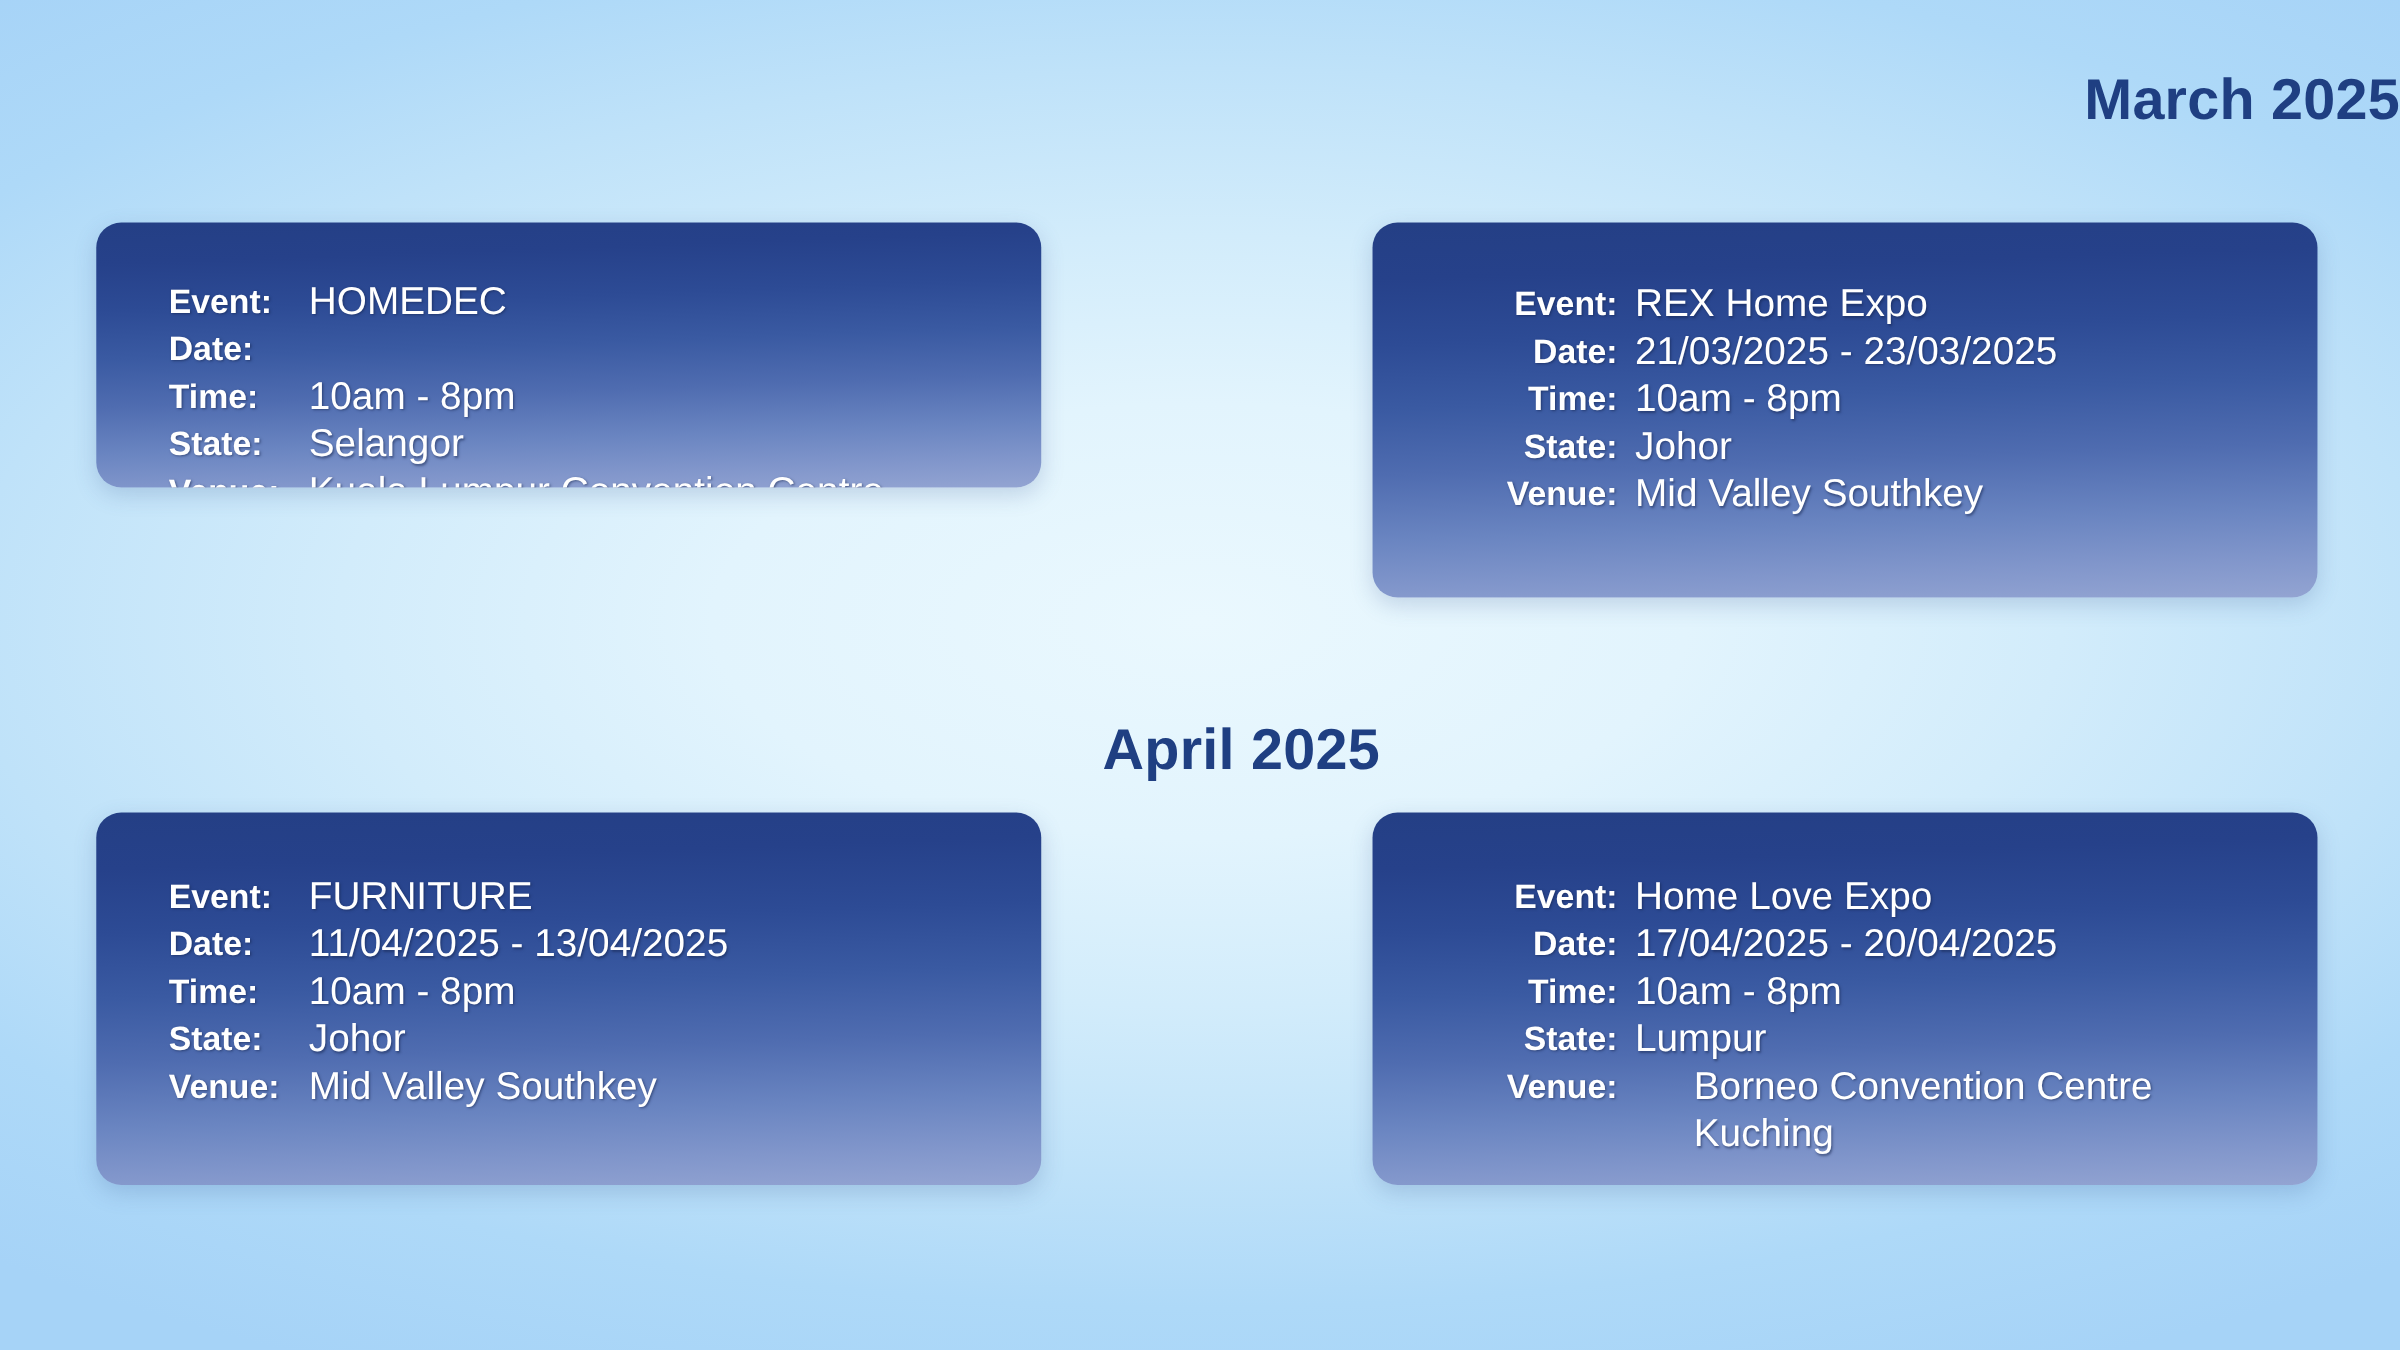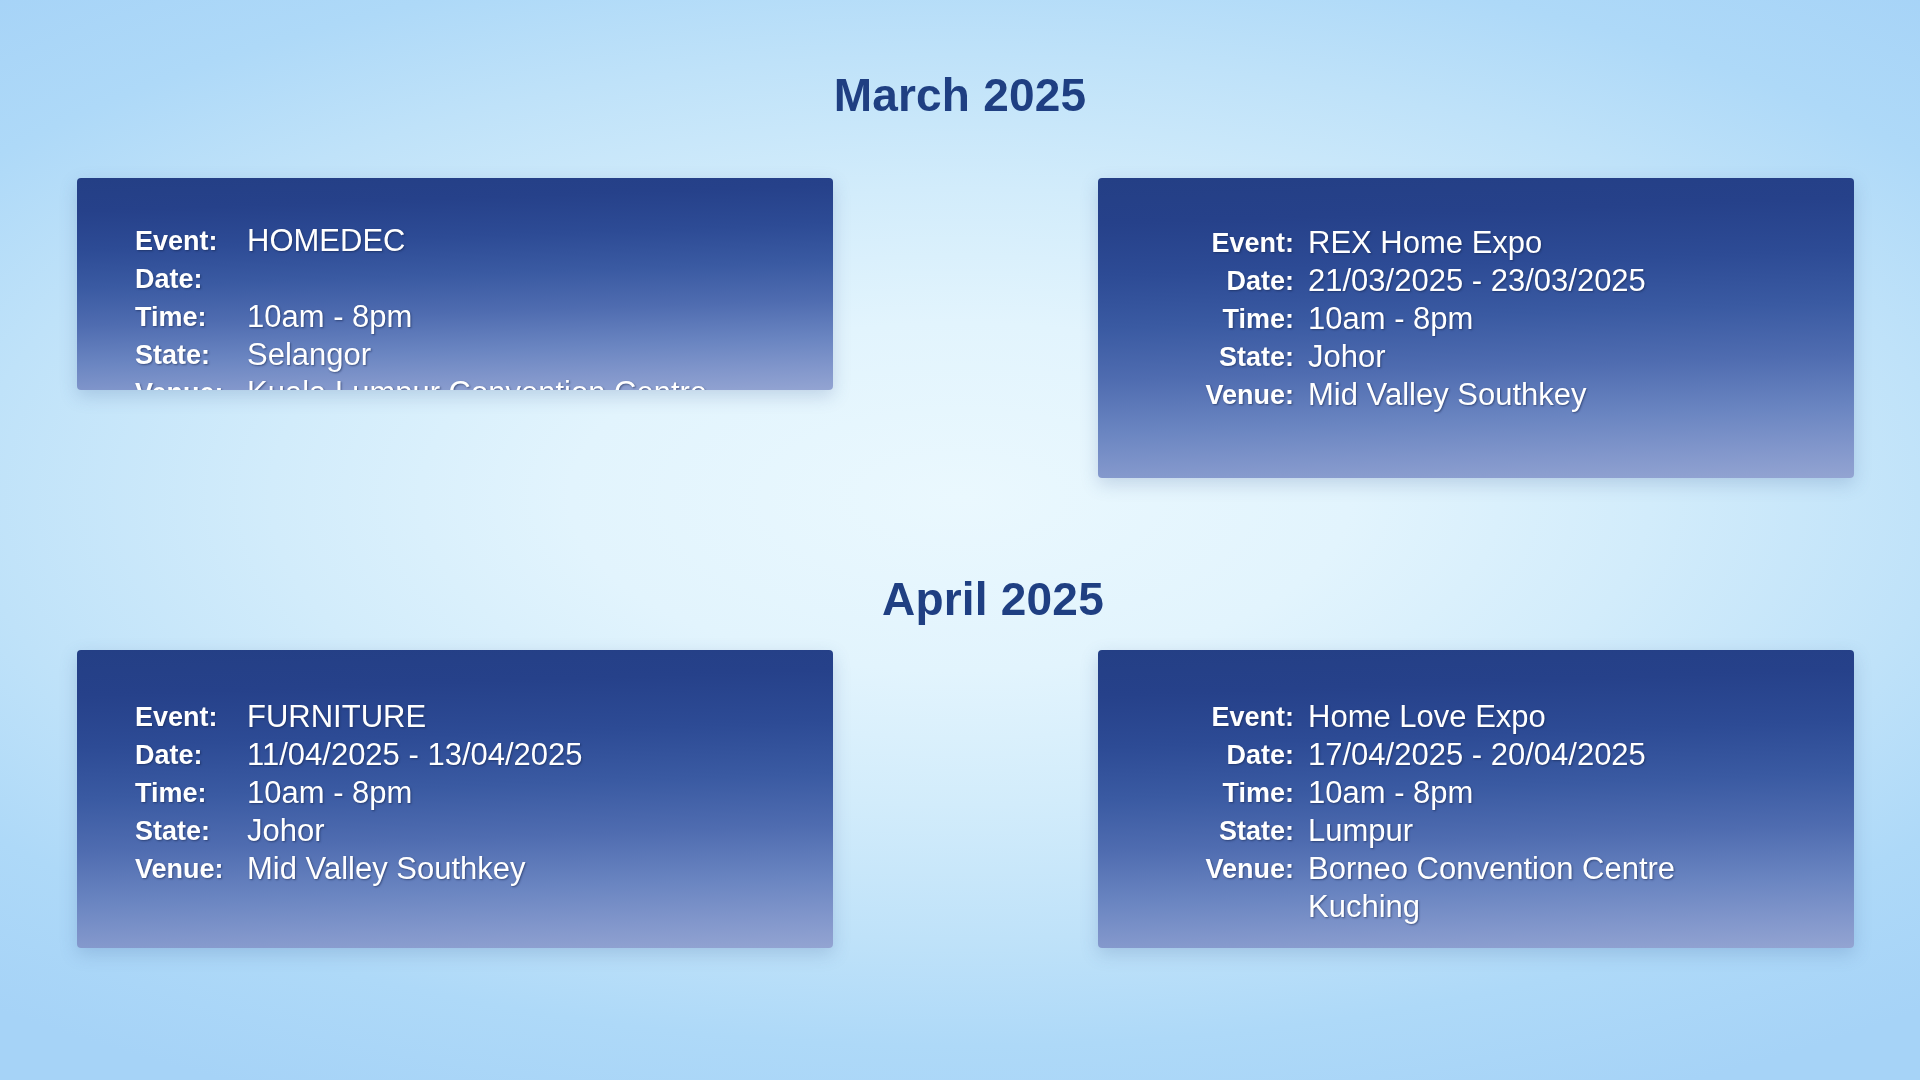--- a/index.html
+++ b/index.html
@@ -26,26 +26,26 @@
 
   .month-heading {
     position:absolute;
     width:100%;
     text-align:center;
     color:#1f3f82;
     font-weight:700;
     font-size:46px;
     letter-spacing:0.2px;
   }
-  #heading-march { top:68px; }
+  #heading-march { top:52px;text-align:right; }
   #heading-april { top:572px;margin-left:33px; }
 
   .card {
     position:absolute;
-    border-radius:4px;
+    border-radius:20px;
     background:linear-gradient(178deg,
         #243f85 0%,
         #26418a 14%,
         #2d4b95 30%,
         #3a5aa2 46%,
         #4f6cb0 62%,
         #6a85c1 78%,
         #8196cb 90%,
         #93a4d2 100%);
     box-shadow:0 6px 18px rgba(60,90,150,0.22);
@@ -84,21 +84,21 @@
   }
   .label-right { text-align:right; padding-right:14px; }
 
   .detail-value {
     color:#ffffff;
     font-weight:400;
     font-size:31px;
     text-shadow:1px 1px 2px rgba(20,35,75,0.55);
   }
 
-  .detail-value .wrap-line { display:block; }
+  .detail-value .wrap-line { display:block;margin-left:47px; }
 </style>
 </head>
 <body>
 
 <div class="page">
 
   <h1 class="month-heading" id="heading-march">March 2025</h1>
 
   <div class="card" id="card-homedec">
     <div class="card-body">

